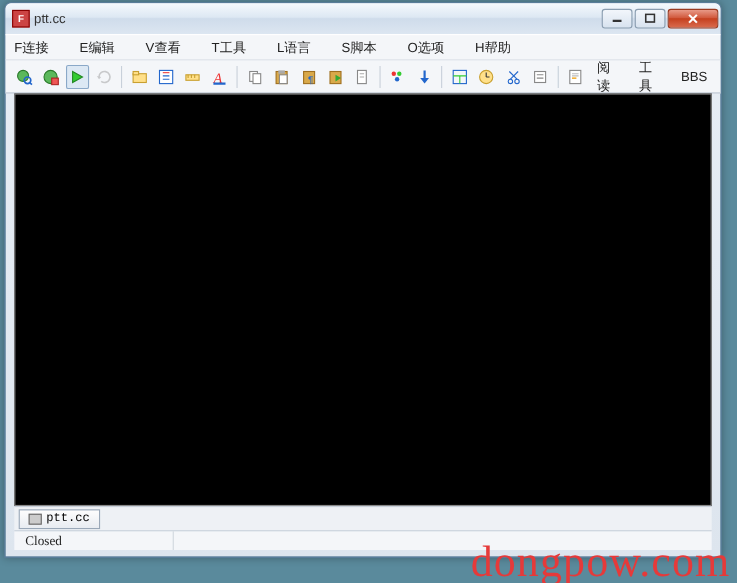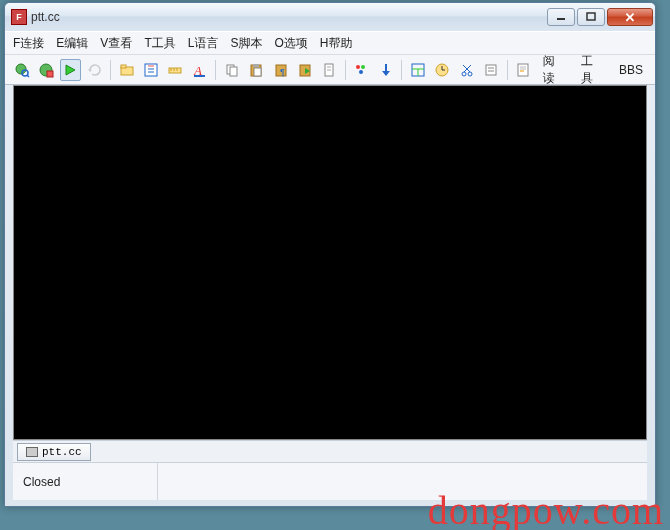--- a/index.html
+++ b/index.html
@@ -69,21 +69,21 @@
   font-size: 13px;
 }
 .menubar {
   height: 24px;
   background: #f4f6f9;
   border-top: 1px solid #fff;
   border-bottom: 1px solid #d8dde4;
   display: flex;
   align-items: center;
   padding: 0 8px;
-  gap: 12px;
+  gap: 28px;
   color: #222;
 }
 .menu-item { cursor: pointer; }
 .toolbar {
   height: 30px;
   background: #f4f6f9;
   border-bottom: 1px solid #b8c2cf;
   display: flex;
   align-items: center;
   padding: 0 6px;
@@ -134,28 +134,29 @@
   font-size: 11px;
   font-family: "Courier New", monospace;
   cursor: pointer;
 }
 .tab-icon {
   width: 12px; height: 10px;
   border: 1px solid #666;
   background: #ccc;
 }
 .statusbar {
-  height: 38px;
+  height: 18px;
   background: #f4f6f9;
   border-top: 1px solid #c8d0da;
   margin: 0 8px 6px 8px;
   display: flex;
   align-items: center;
   font-size: 12px;
   color: #222;
+  font-family: Liberation Serif, serif;
 }
 .status-cell {
   padding: 0 10px;
   height: 100%;
   display: flex;
   align-items: center;
   border-right: 1px solid #d0d6de;
 }
 .status-left { width: 145px; }
 .watermark {

